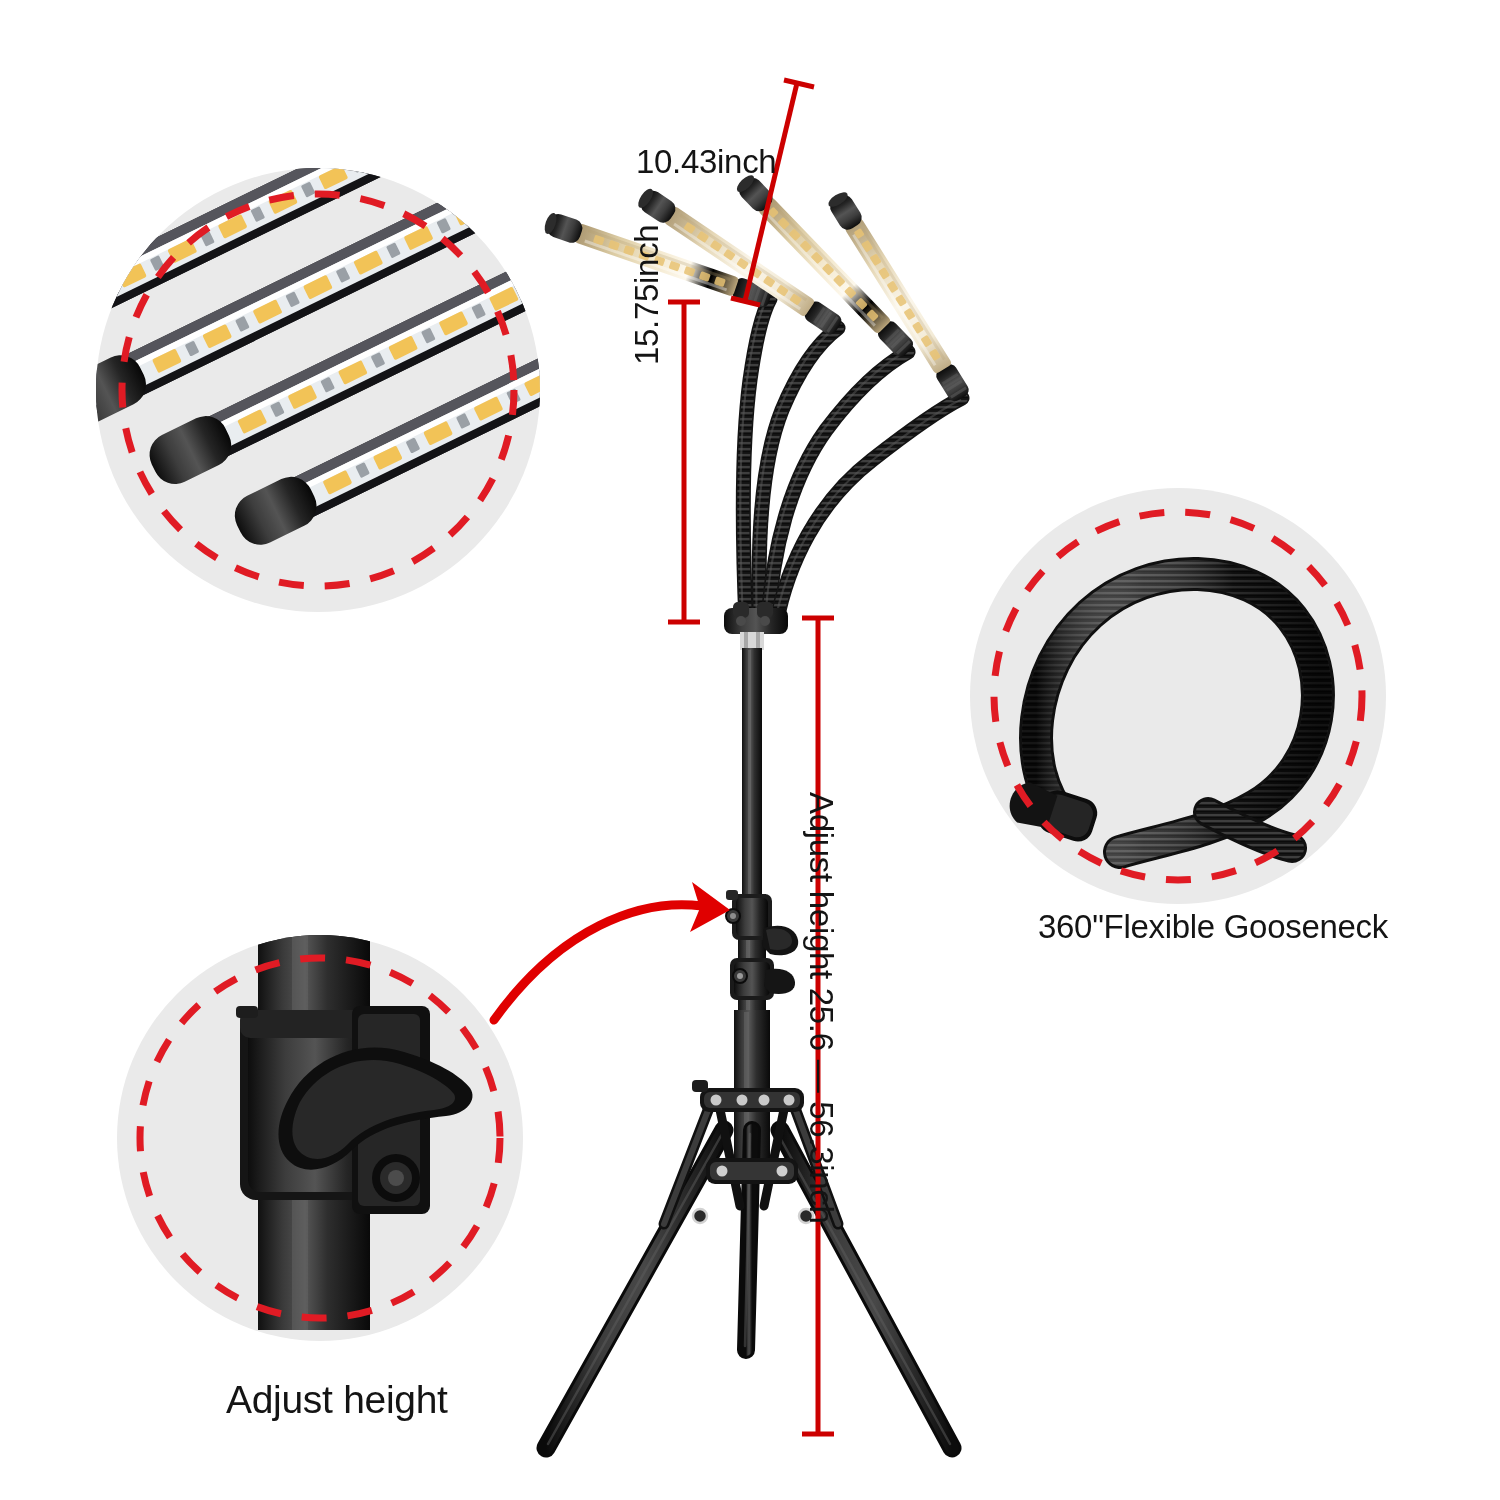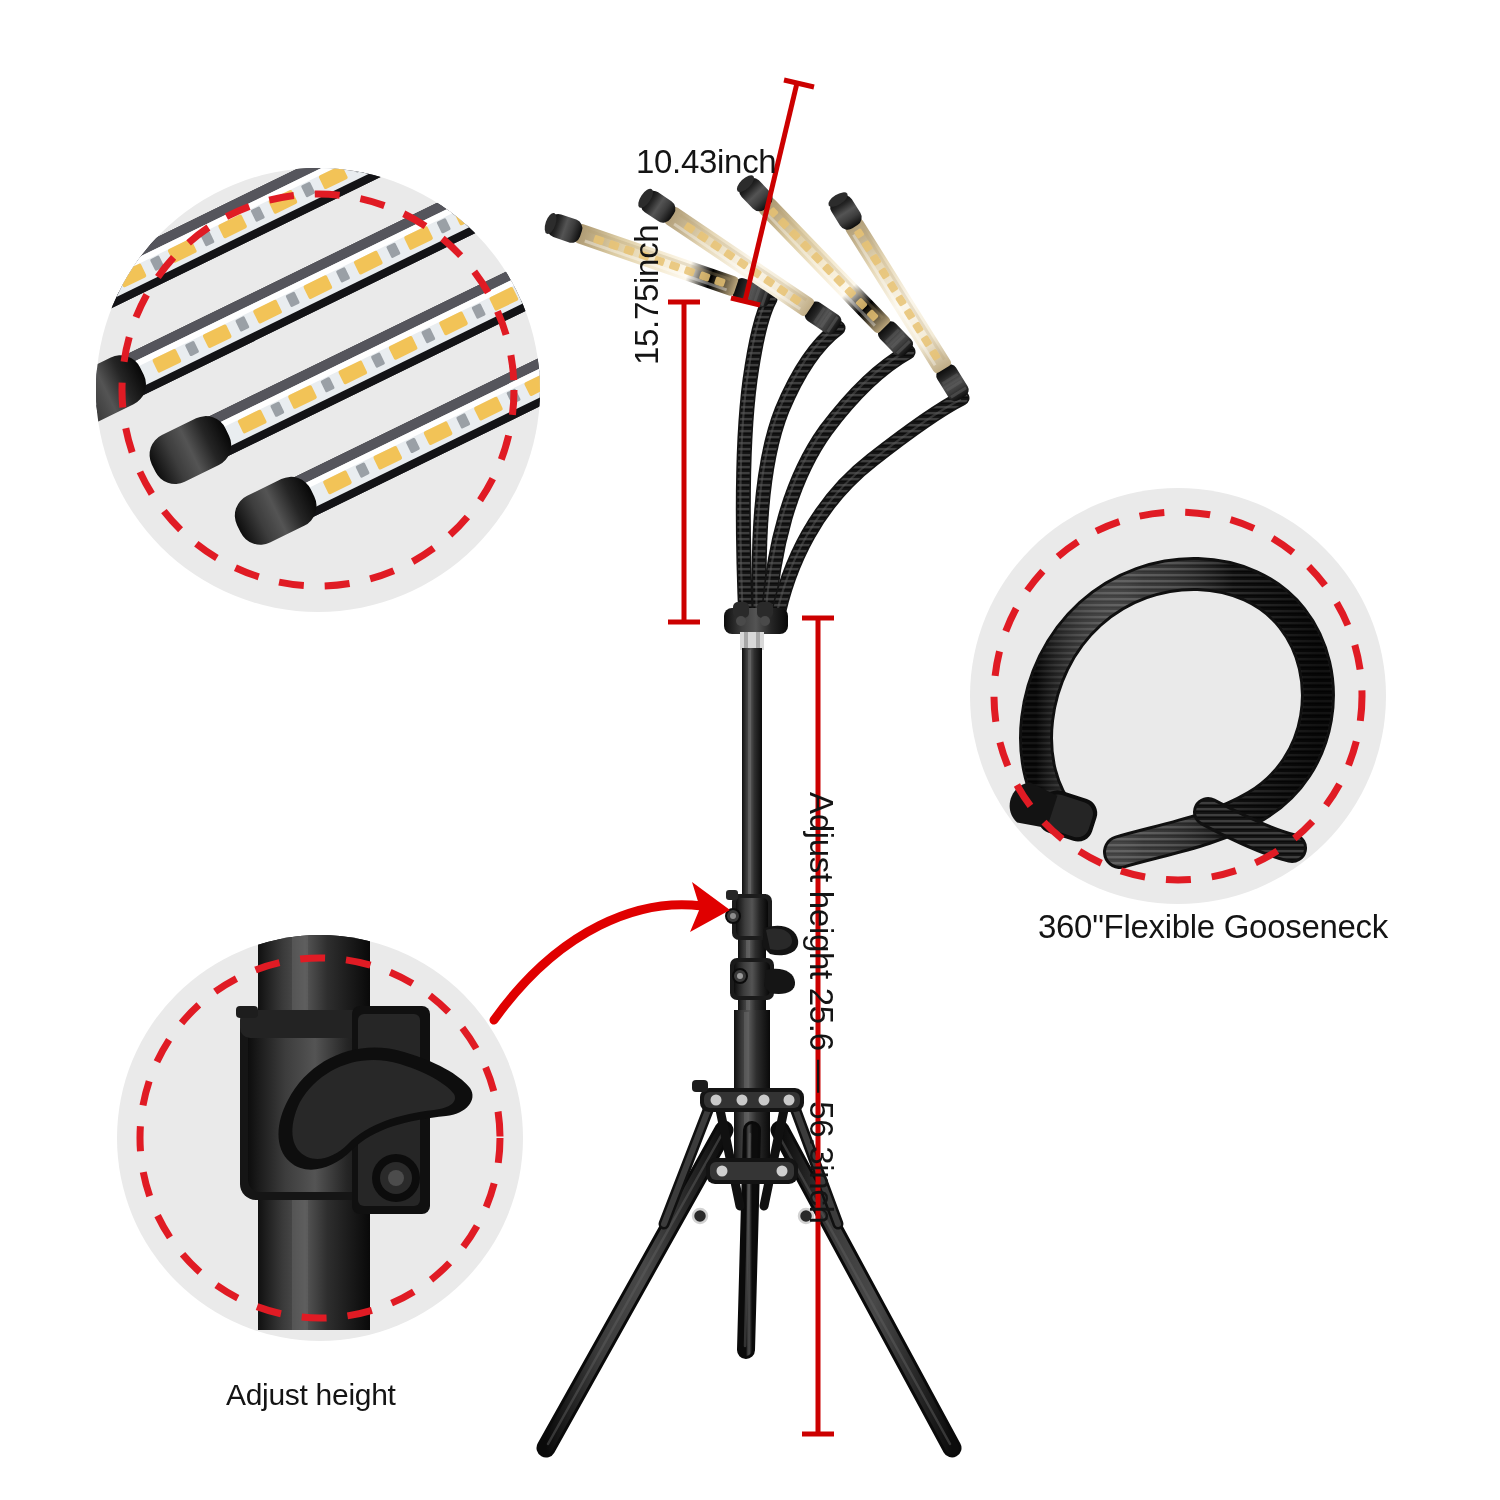--- a/index.html
+++ b/index.html
@@ -35,21 +35,21 @@
     letter-spacing: -0.3px;
   }
   #cap-gooseneck {
     left: 1038px;
     top: 898px;
     font-size: 33px;
   }
   #cap-adjust {
     left: 226px;
     top: 1368px;
-    font-size: 30px;
+    font-size: 39px;
   }
   #dim-1043 {
     left: 636px;
     top: 133px;
     font-size: 33px;
   }
   #dim-1575 {
     left: 628px;
     top: 355px;
     font-size: 33px;

